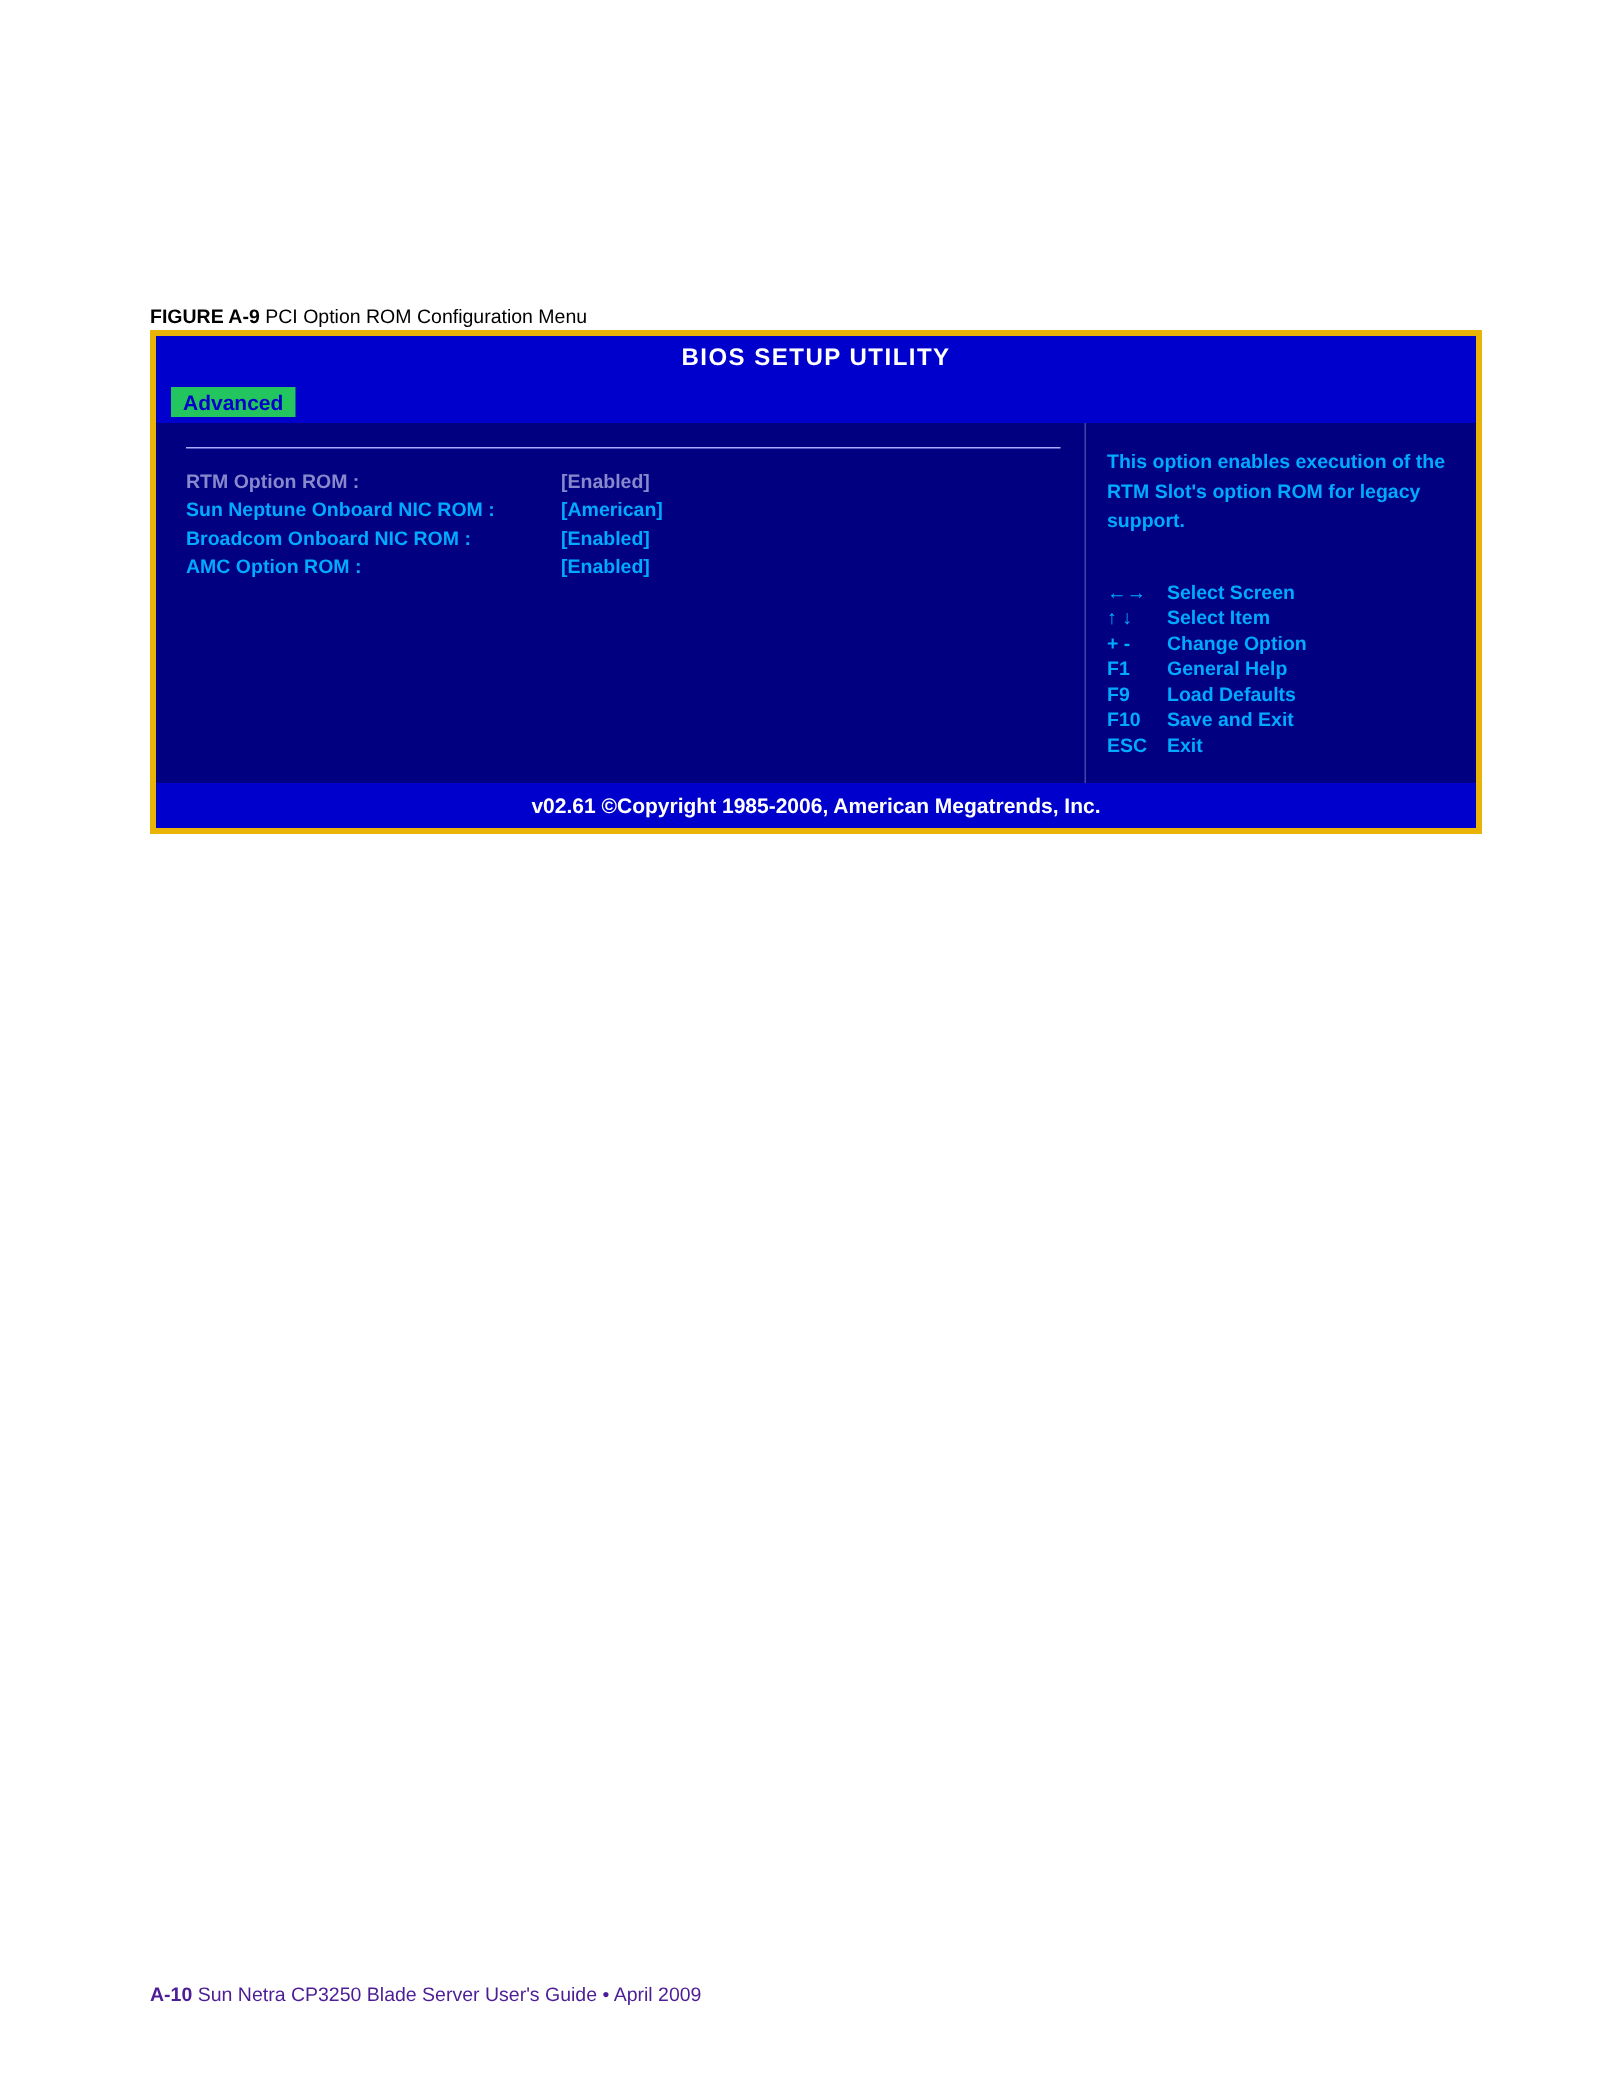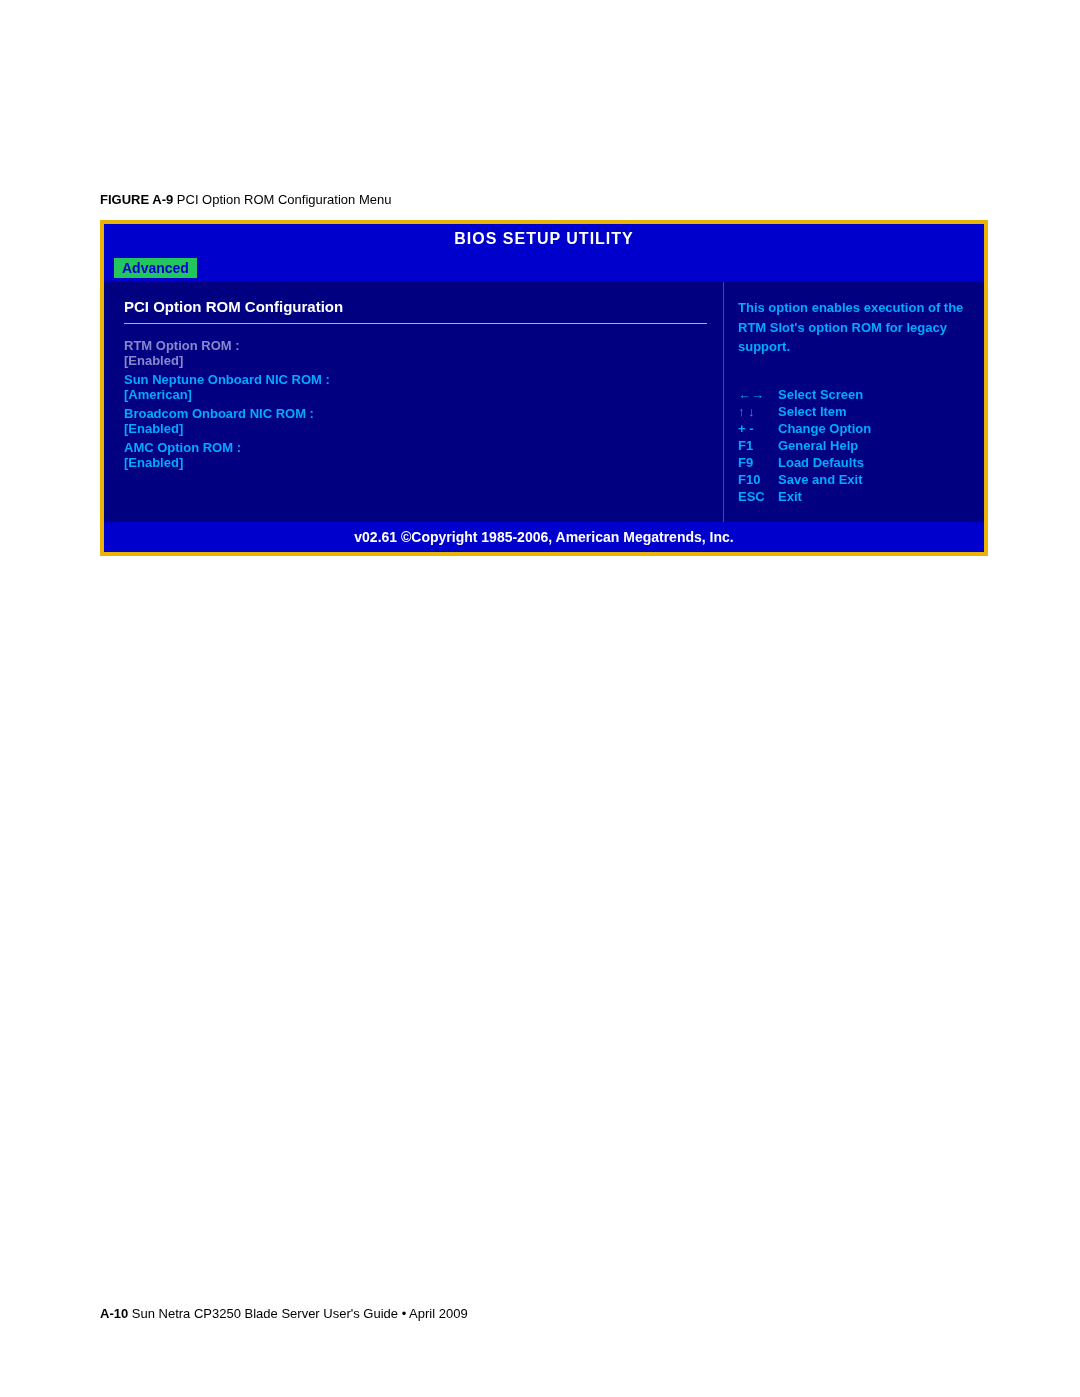--- a/index.html
+++ b/index.html
@@ -14,21 +14,21 @@
 
     .page-container {
       width: 1080px;
       min-height: 1397px;
       padding: 0;
       position: relative;
     }
 
     .figure-label {
       position: absolute;
-      top: 192px;
+      top: 203px;
       left: 100px;
       font-size: 13px;
       color: #000;
     }
 
     .figure-label strong {
       font-weight: bold;
     }
 
     .bios-container {
@@ -91,21 +91,20 @@
     .section-divider {
       border: none;
       border-top: 1px solid #aaaaff;
       margin-bottom: 14px;
     }
 
     .rom-row {
       display: flex;
       align-items: baseline;
       margin-bottom: 4px;
-      flex-direction: column;
     }
 
     .rom-label {
       font-size: 13px;
       font-weight: bold;
       min-width: 250px;
     }
 
     .rom-label.grayed {
       color: #8888cc;
@@ -162,24 +161,24 @@
       background: #0000cc;
       text-align: center;
       padding: 7px 0;
       color: #ffffff;
       font-size: 14px;
       font-weight: bold;
     }
 
     .page-footer {
       position: absolute;
-      bottom: 76px;
+      bottom: 60px;
       left: 100px;
       font-size: 13px;
-      color: #000000;
+      color: #4c1d95;
       margin-top: 16px;
     }
 
     .page-footer strong {
       font-weight: bold;
     }
   </style>
 </head>
 <body>
 
@@ -196,21 +195,20 @@
       <span>BIOS SETUP UTILITY</span>
     </div>
 
     <div class="bios-nav">
       <span class="bios-nav-item">Advanced</span>
     </div>
 
     <div class="bios-body">
 
       <div class="bios-left">
-        <div class="section-title">PCI Option ROM Configuration</div>
         <hr class="section-divider">
 
         <div class="rom-row">
           <span class="rom-label grayed">RTM Option ROM :</span>
           <span class="rom-value grayed">[Enabled]</span>
         </div>
         <div class="rom-row">
           <span class="rom-label blue">Sun Neptune Onboard NIC ROM :</span>
           <span class="rom-value">[American]</span>
         </div>

